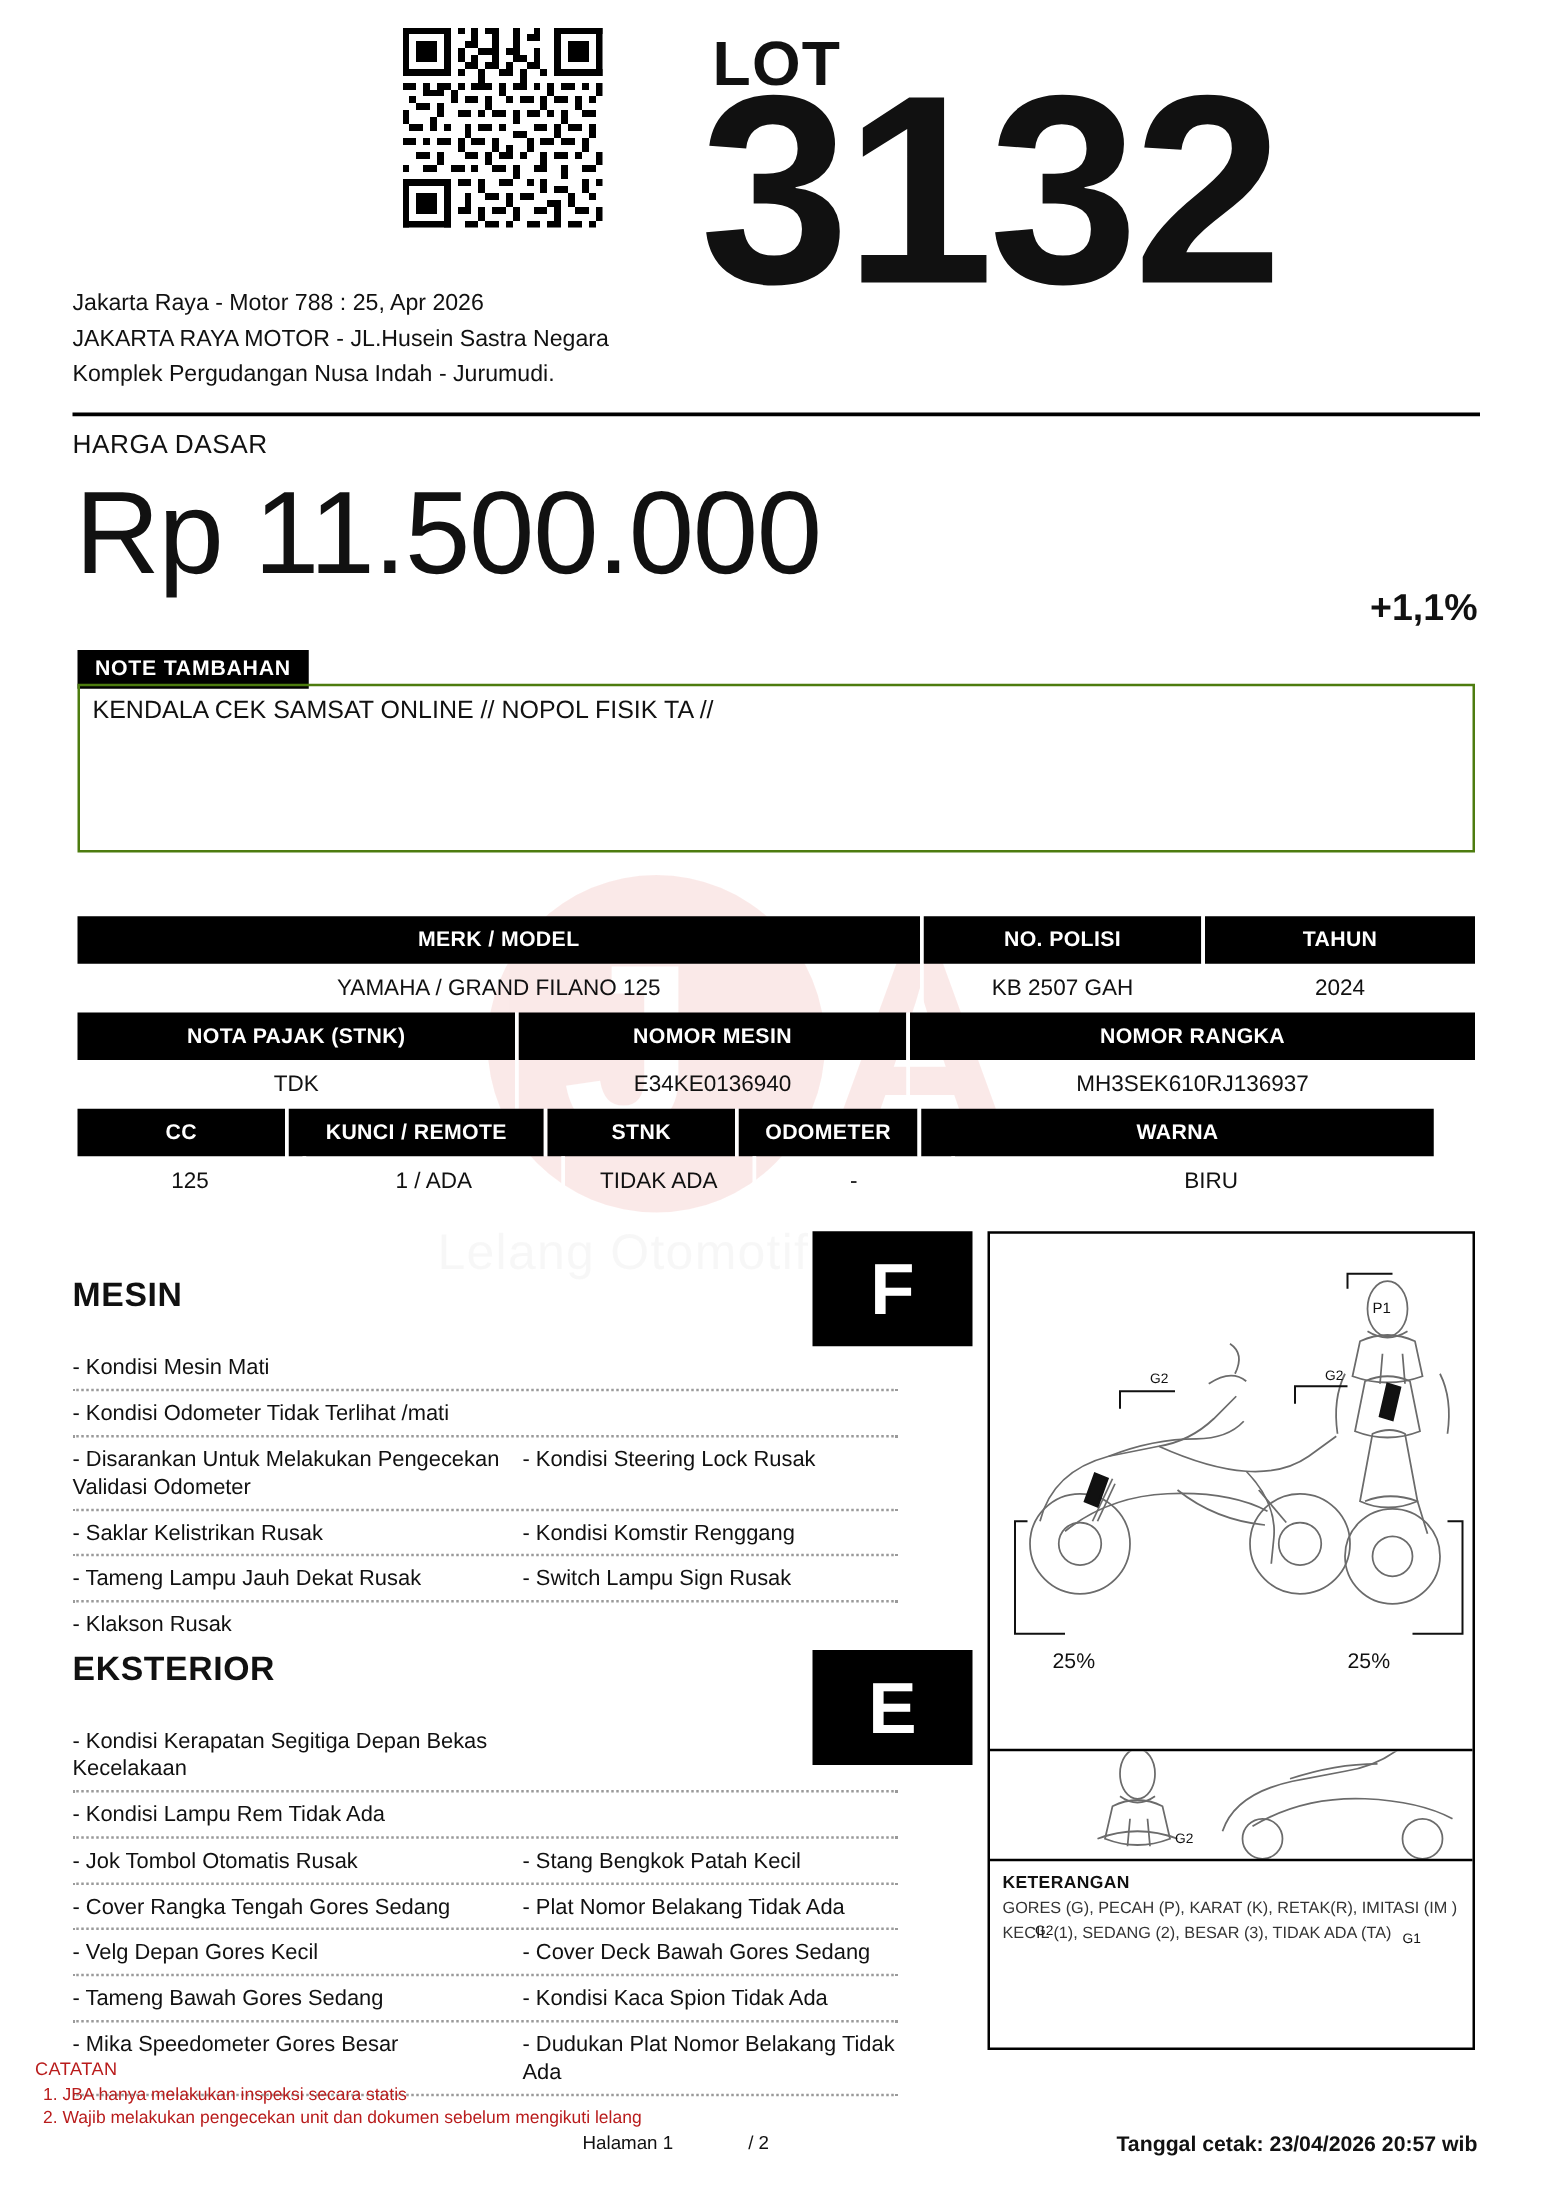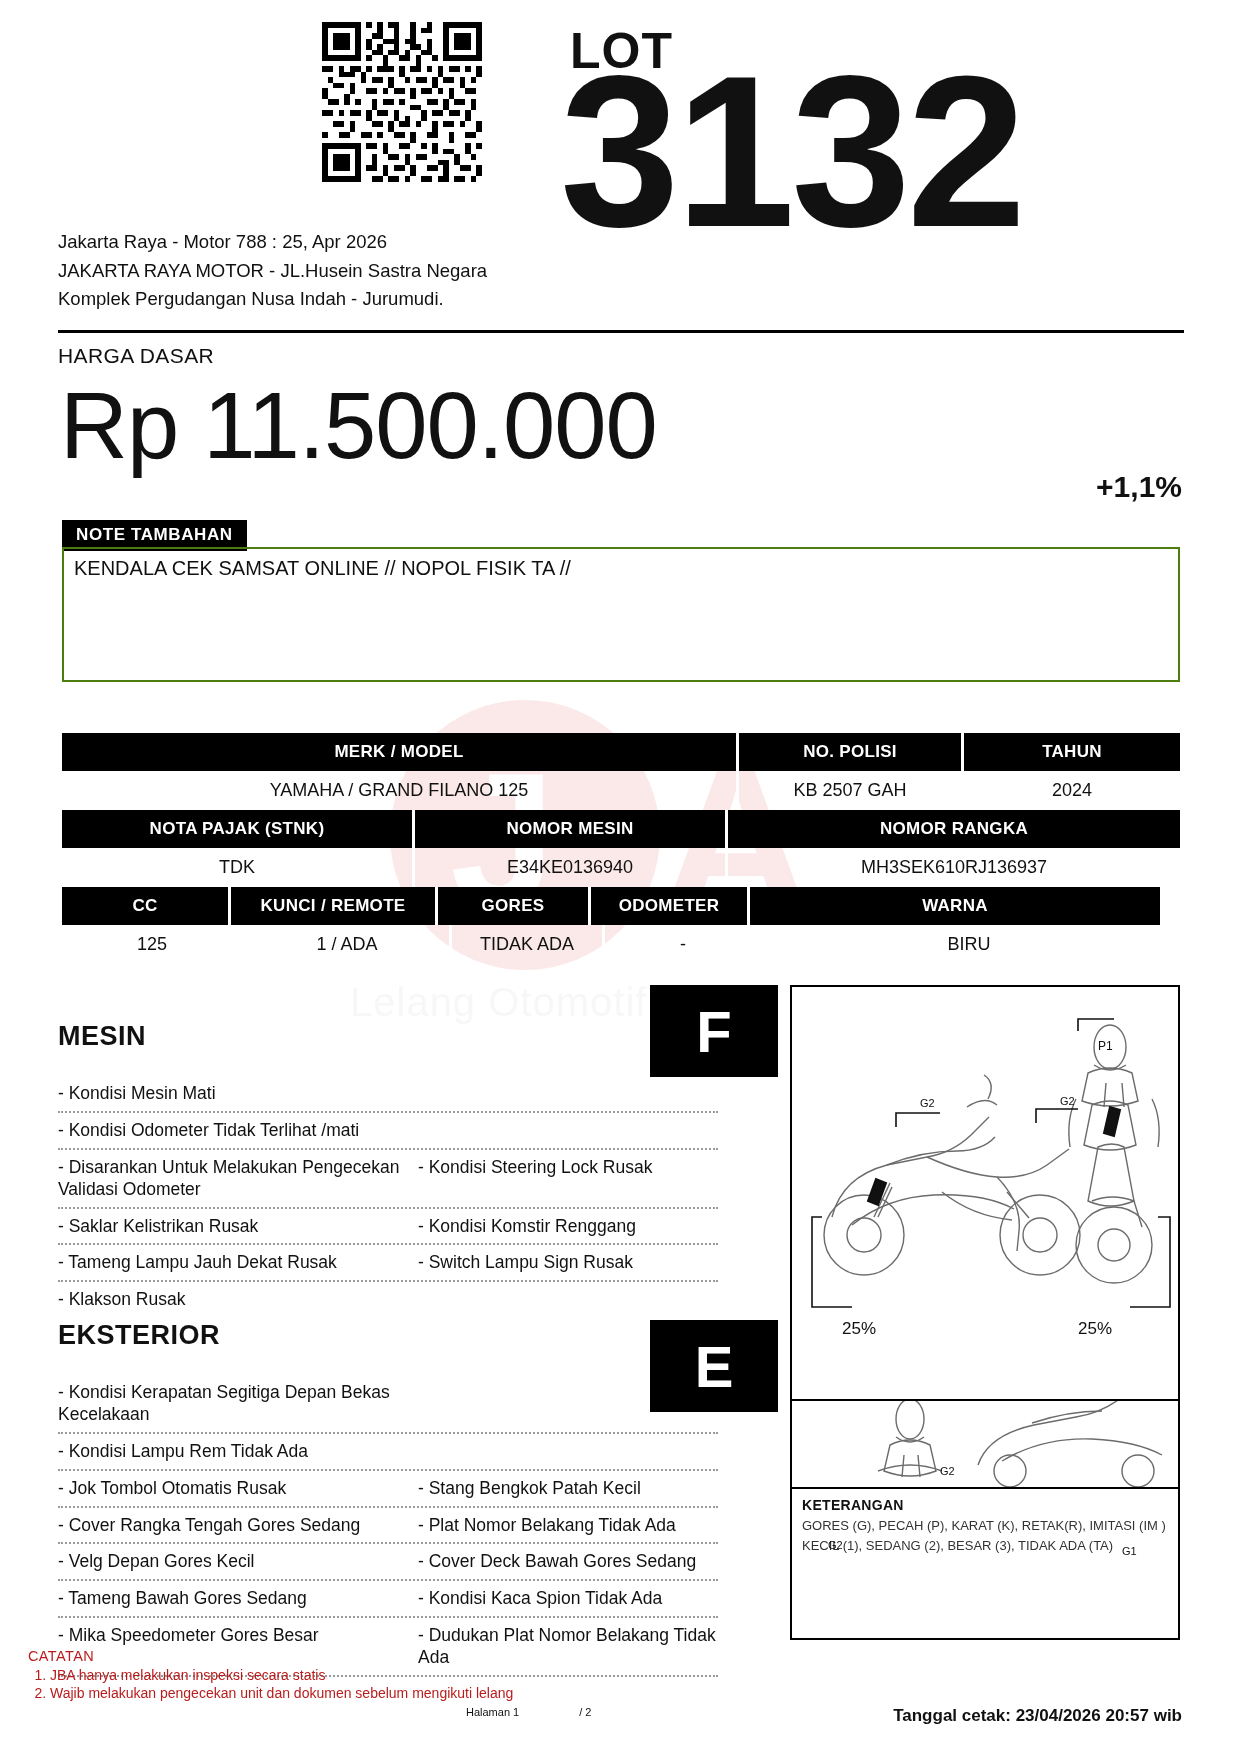--- a/index.html
+++ b/index.html
@@ -149,21 +149,21 @@
   
   .catatan {
     position:absolute; left:28px; top:1648px;
     font-size:14.5px; color:#b91c1c;
   }
   .catatan .ct-title { letter-spacing:0.4px; }
   .catatan ol { margin:3px 0 0 22px; padding:0; }
   .catatan li { margin:2px 0; font-size:14px; }
   .pageno {
     position:absolute; left:466px; top:1706px;
-    font-size:11px; color:#111;
+    font-size:15px; color:#111;
   }
   .pageno .sep { display:inline-block; width:60px; }
   .printed {
     position:absolute; right:58px; top:1706px;
     font-size:17px; font-weight:bold; color:#111;
   }
   svg { display:block; }
 </style>
 </head>
 <body>
@@ -378,23 +378,23 @@
       <div class="val" style="width:310px">E34KE0136940</div>
       <div class="gap1"></div>
       <div class="val" style="width:452px">MH3SEK610RJ136937</div>
     </div>
 
     <div class="trow">
       <div class="hdr" style="width:166px">CC</div>
       <div class="gap1"></div>
       <div class="hdr" style="width:204px">KUNCI / REMOTE</div>
       <div class="gap1"></div>
-      <div class="hdr" style="width:150px">GORES</div>
-      <div class="gap1"></div>
-      <div class="hdr" style="width:156px">ODOMETER</div>
+      <div class="hdr" style="width:150px">STNK</div>
+      <div class="gap1"></div>
+      <div class="hdr" style="width:143px">ODOMETER</div>
       <div class="gap1"></div>
       <div class="hdr" style="width:410px">WARNA</div>
     </div>
     <div class="trow">
       <div class="val" style="width:180px">125</div>
       <div class="gap1"></div>
       <div class="val" style="width:204px">1 / ADA</div>
       <div class="gap1"></div>
       <div class="val" style="width:150px">TIDAK ADA</div>
       <div class="gap1"></div>

